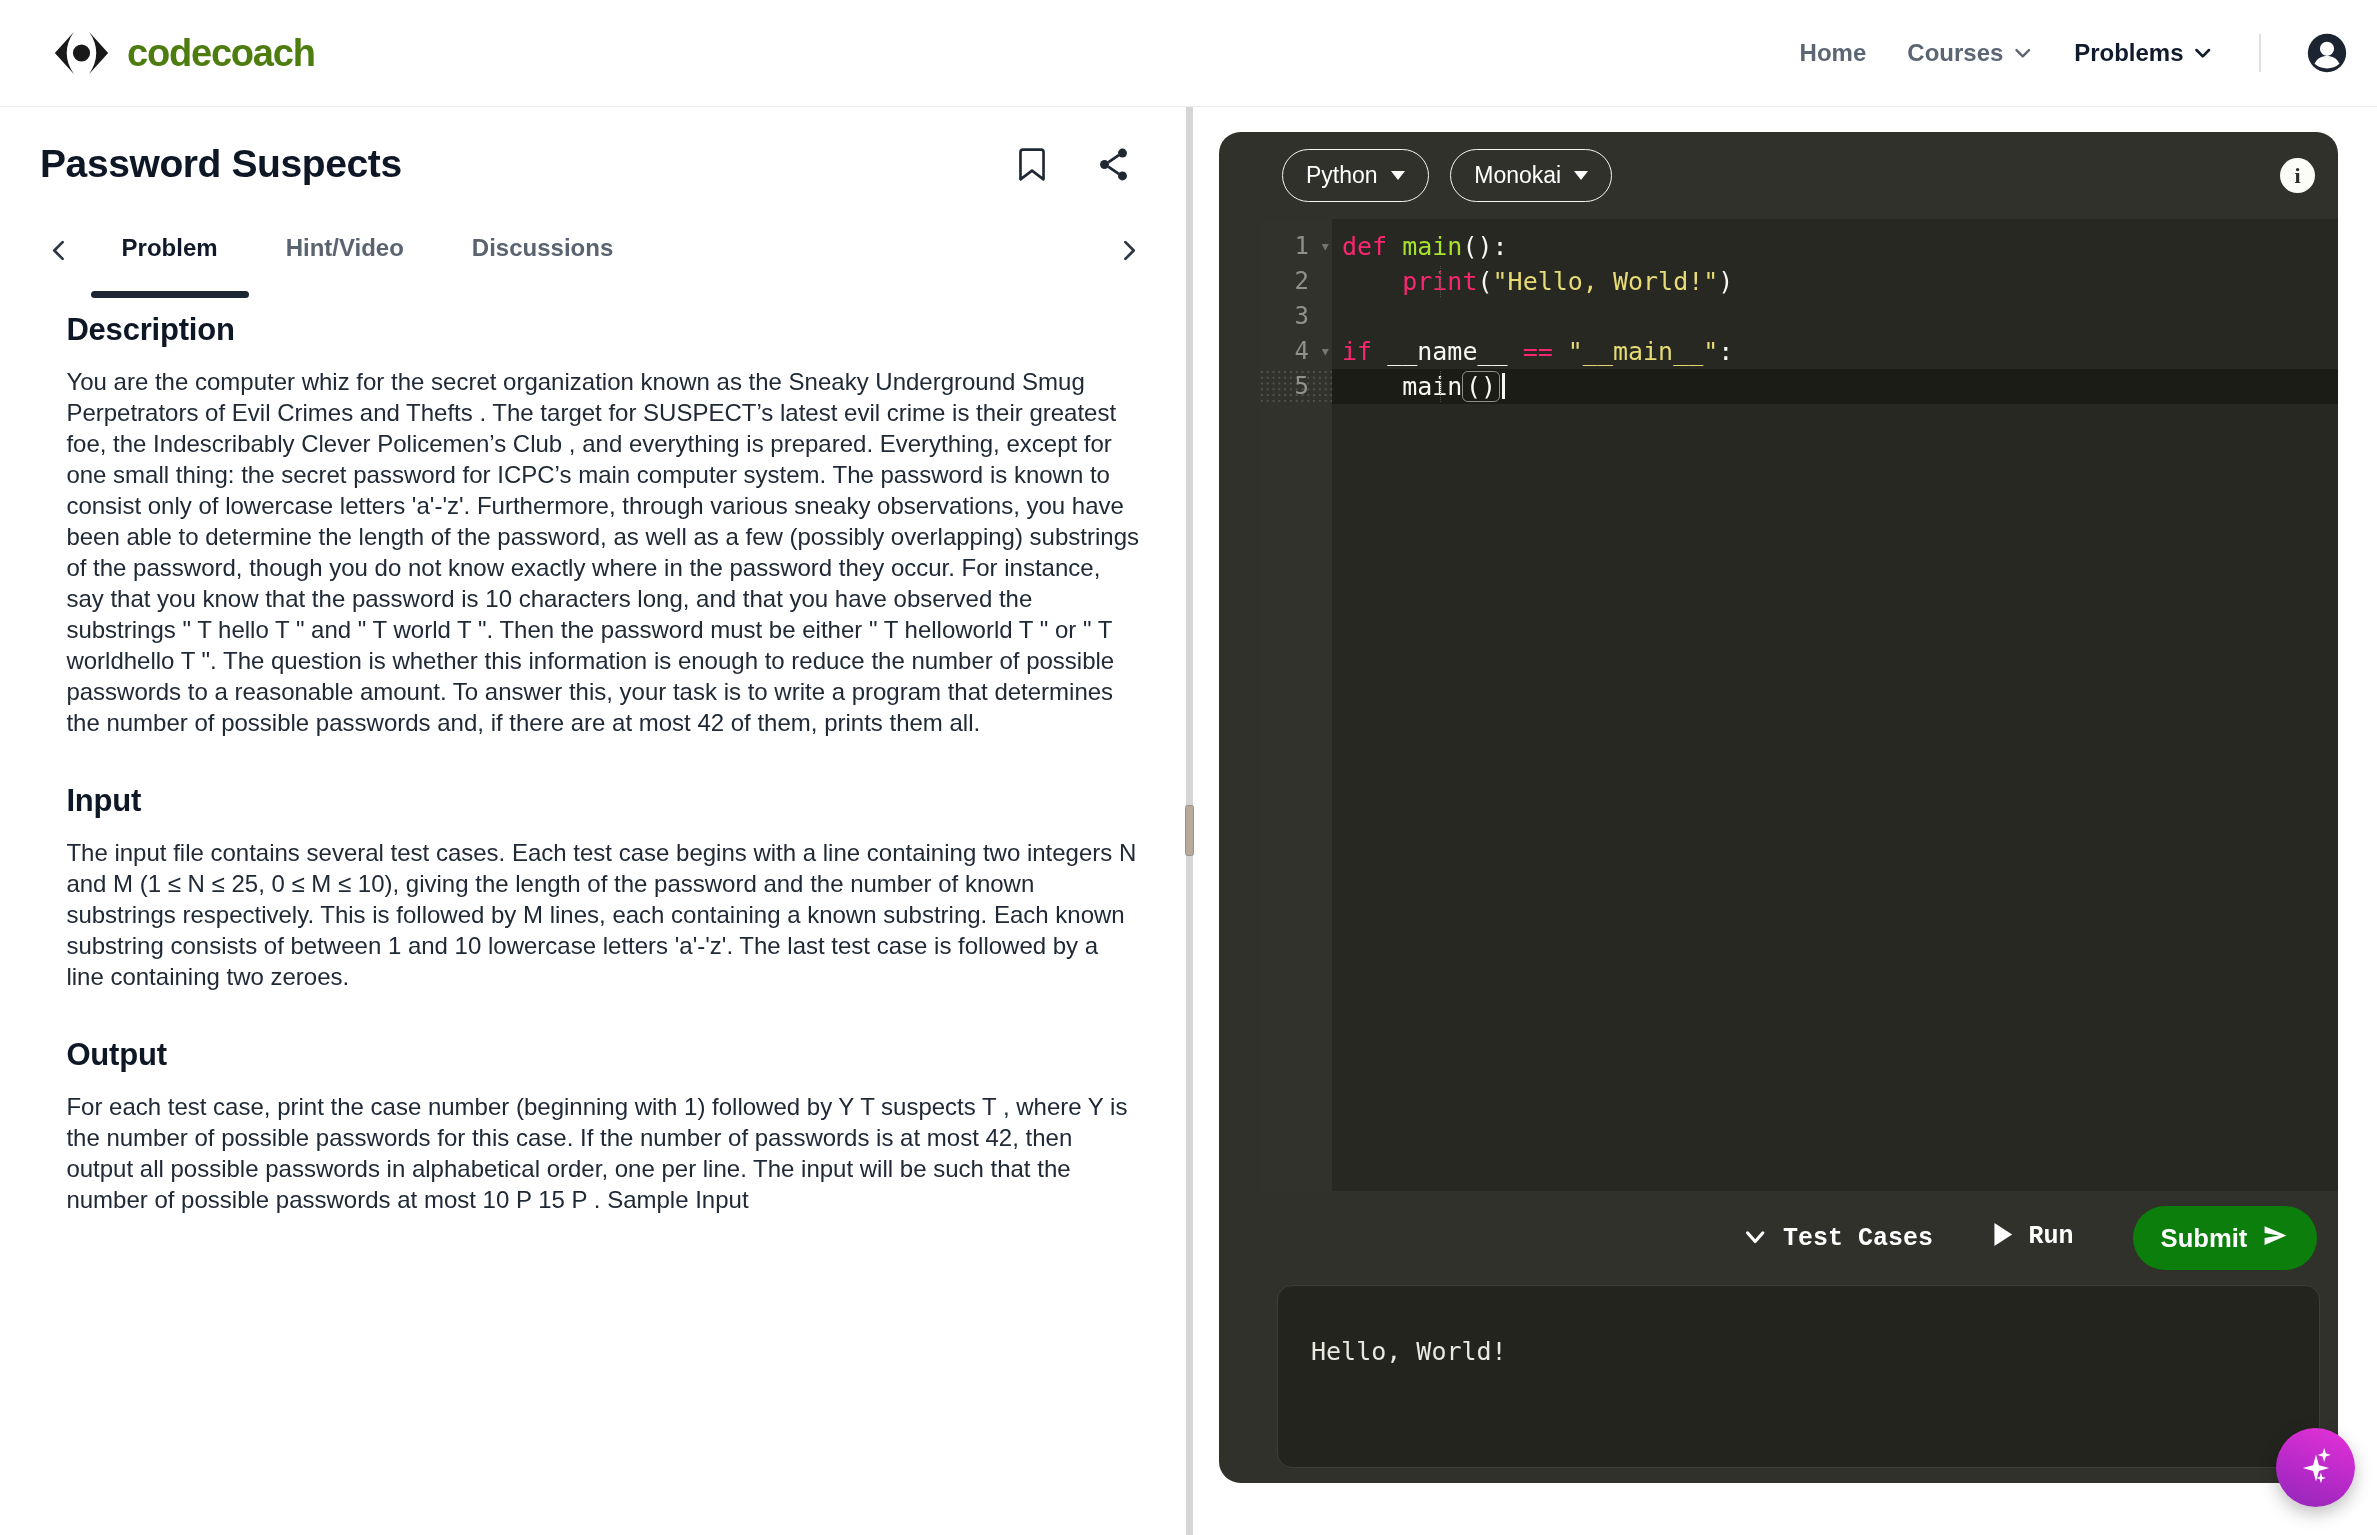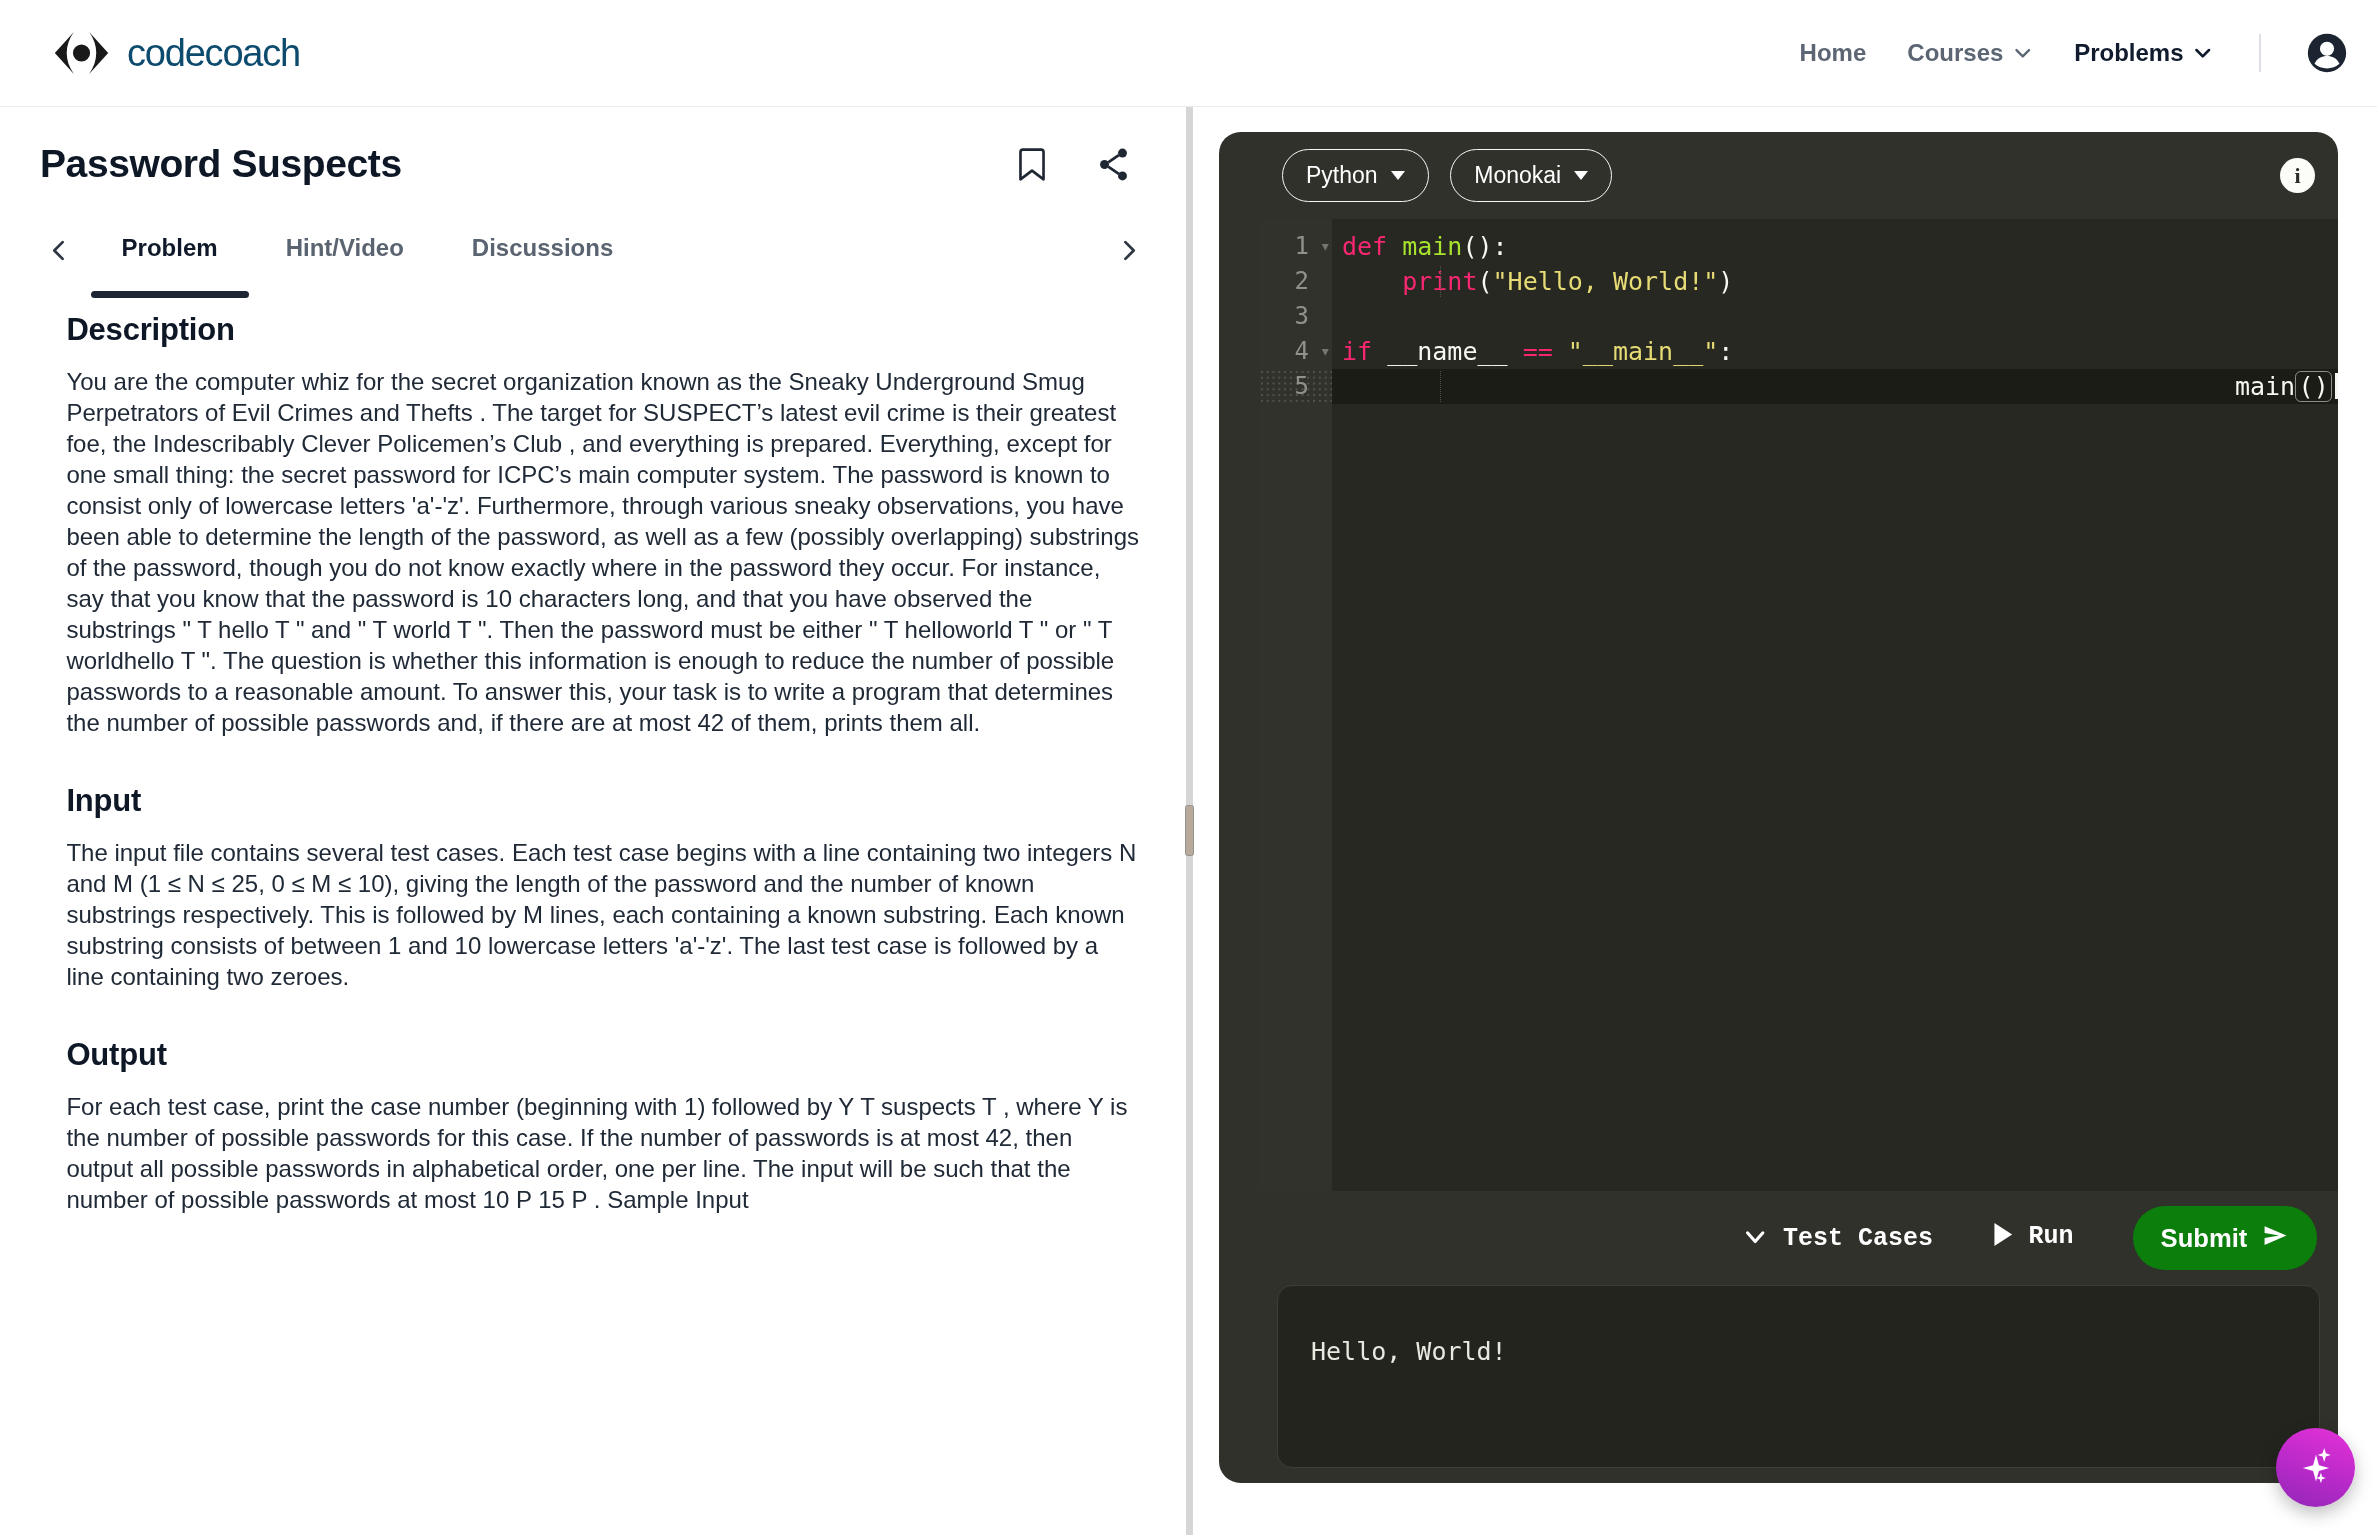--- a/index.html
+++ b/index.html
@@ -3,21 +3,21 @@
 <meta charset="utf-8">
 <style>
   * { margin:0; padding:0; box-sizing:border-box; }
   html,body { width:2377px; height:1535px; background:#ffffff; font-family:"Liberation Sans", sans-serif; overflow:hidden; }
 
   
   .header { position:absolute; left:0; top:0; width:2377px; height:107px; background:#fff;
             border-bottom:0.8px solid #ececec; display:flex; align-items:center; padding:0 30px 0 51px; z-index:5; }
   .brand { display:flex; align-items:center; gap:15px; }
   .brand svg { display:block; }
-  .brand-name { font-size:38px; font-weight:400; color:#0c4a6e; letter-spacing:-1.2px; }
+  .brand-name { font-size:38px; font-weight:700; color:#4d7c0f; letter-spacing:-1.2px; }
   .nav { margin-left:auto; display:flex; align-items:center; gap:41px; }
   .nav-item { display:flex; align-items:center; gap:8.3px; font-size:24px; font-weight:600; color:#5c6573; cursor:pointer; }
   .nav-item.active { color:#101b2d; font-weight:700; }
   .nav-sep { width:1.7px; height:38px; background:#dcdfe4; margin:0 5px; }
   .avatar { width:40px; height:40px; }
 
   
   .left-panel { position:absolute; left:0; top:107px; width:1186px; height:1428px; overflow:hidden; background:#fff; }
   .lp-inner { padding:35px 38px 0 40px; }
   .title-row { display:flex; align-items:center; }
@@ -54,21 +54,21 @@
               display:flex; align-items:center; justify-content:center; font-size:22px; font-weight:800; cursor:pointer;
               font-family:"Liberation Serif", serif; }
 
   .code-area { flex:none; height:972px; position:relative; background:#272822; font-family:"DejaVu Sans Mono", monospace; }
   .gutter-bg { position:absolute; left:0; top:0; bottom:0; width:73px; background:#31322b; }
   .code-lines { position:relative; padding-top:10px; }
   .code-row { display:flex; height:35px; line-height:35px; position:relative; }
   .gutter-cell { width:73px; flex:none; text-align:right; padding-right:23px; color:#90918b; font-size:24px; position:relative; }
   .fold { position:absolute; right:3.3px; top:0; font-size:14px; color:#75766f; font-family:"Liberation Sans", sans-serif; }
   .code-cell { flex:1; padding-left:10px; font-size:25px; white-space:pre; color:#f8f8f2; position:relative; }
-  .code-row.active .code-cell { background:#1b1c16;text-align:right; }
+  .code-row.active .code-cell { background:#1b1c16; }
   .code-row.active .gutter-cell { background-image:radial-gradient(rgba(255,255,255,.16) 1px, transparent 1.2px); background-size:5.8px 5.8px; }
   .guide { position:absolute; left:108px; top:1.7px; bottom:1.7px; border-left:1.7px dotted #52534b; }
   .tok-kw { color:#f92672; } .tok-fn { color:#a6e22e; } .tok-str { color:#e6db74; } .tok-pl { color:#f8f8f2; }
   .tok-br { color:#f8f8f2; border:1.7px solid #8f9088; border-radius:5.8px; padding:0 2.5px; }
   .cursor { display:inline-block; width:3.3px; height:26.4px; background:#f6f6f3; vertical-align:-4.1px; margin-left:2.5px; }
 
   .action-row { flex:none; height:94px; display:flex; align-items:center; justify-content:flex-end; gap:59px; padding-right:21.5px; }
   .action-item { display:flex; align-items:flex-start; gap:15px; color:#fff; font-size:25px; font-weight:600; cursor:pointer;font-family:Liberation Mono, monospace; }
   .submit-btn { display:flex; align-items:center; gap:13.2px; height:64px; padding:0 28px; border-radius:33px;
                 background:#0b7e0c; color:#fff; font-size:25.6px; font-weight:700; cursor:pointer; border:none; }

